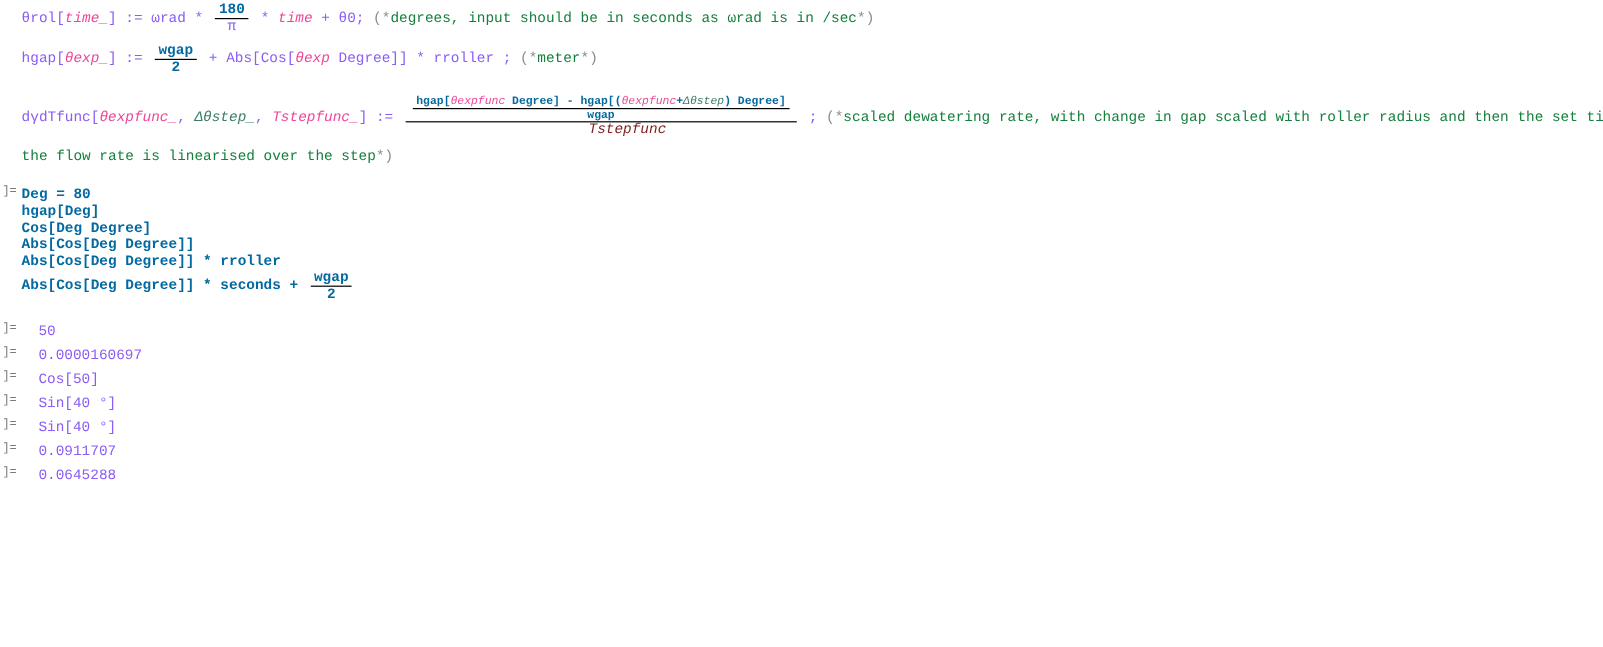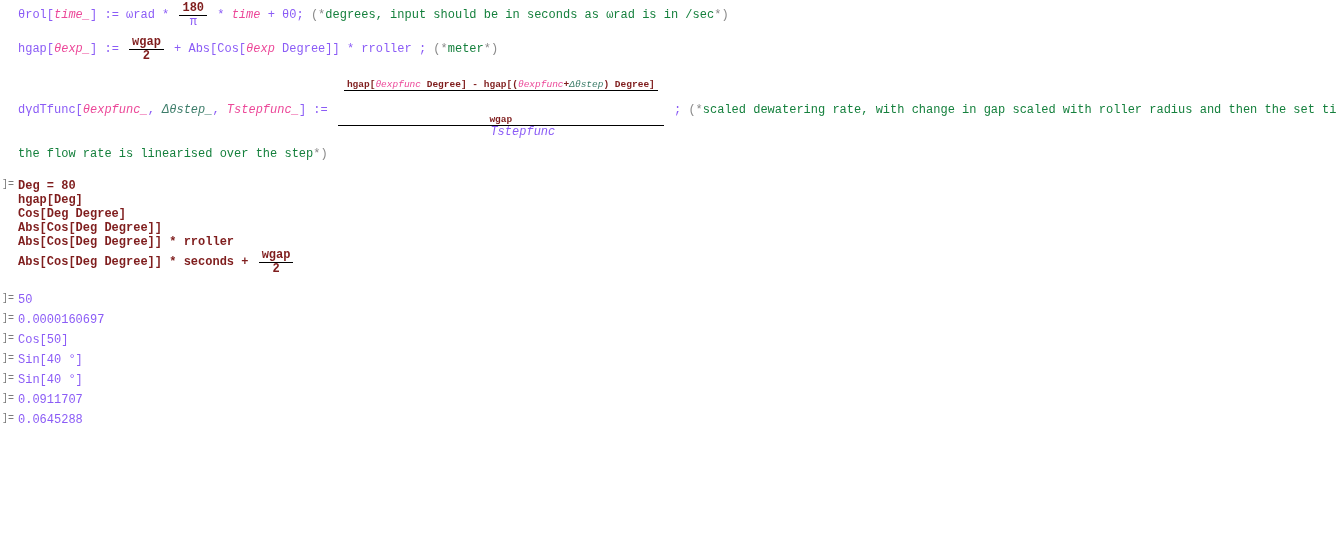--- a/index.html
+++ b/index.html
@@ -10,21 +10,21 @@
     font-size: 12px;
     color: #000000;
     width: 1336px;
   }
   .cell {
     padding: 2px 0 2px 18px;
     position: relative;
     white-space: nowrap;
   }
   .out-cell {
-    padding-left: 18px;
+    padding-left: 32px;
     margin: 6px 0;
     position: relative;
   }
   .out-cell::before {
     content: "]=";
     position: absolute;
     left: 2px;
     top: 0;
     color: #7a7a7a;
     font-size: 10px;
@@ -32,35 +32,35 @@
   .row {
     display: flex;
     align-items: center;
     flex-wrap: nowrap;
   }
   .tok { white-space: pre; }
   .arg    { color: #ec4899; font-style: italic; }   
   .argsym { color: #3c7c69; font-style: italic; }   
   .com    { color: #8a8a8a; }                       
   .com-hl { color: #15803d; }                       
-  .black  { color: #7f1d1d; font-weight: 600; }
+  .black  { color: #0369a1; font-weight: 600; }
   .norm   { color: #8b5cf6; }
   .frac {
     display: inline-flex;
     flex-direction: column;
     align-items: center;
     vertical-align: middle;
     line-height: 1.05;
     margin: 0 3px;
   }
   .frac .num { border-bottom: 1px solid #000; padding: 0 3px; }
   .frac .den { padding: 0 3px; }
-  .frac.small { font-size: 9.5px; gap: 24px; }
+  .frac.small { font-size: 9.5px; }
   .frac.small .num { border-bottom: 1px solid #000; }
-  .frac .den.arg { color: #8b5cf6; font-style: italic; margin-left: 44px; }
+  .frac .den.arg { color: #7f1d1d; font-style: italic; margin-left: 44px; }
   .gap-v { height: 10px; }
   .block { margin-bottom: 4px; }
 </style>
 </head>
 <body>
 
 <div class="cell block">
   <div class="row">
     <span class="tok norm">θrol</span>
     <span class="tok norm">[</span>

